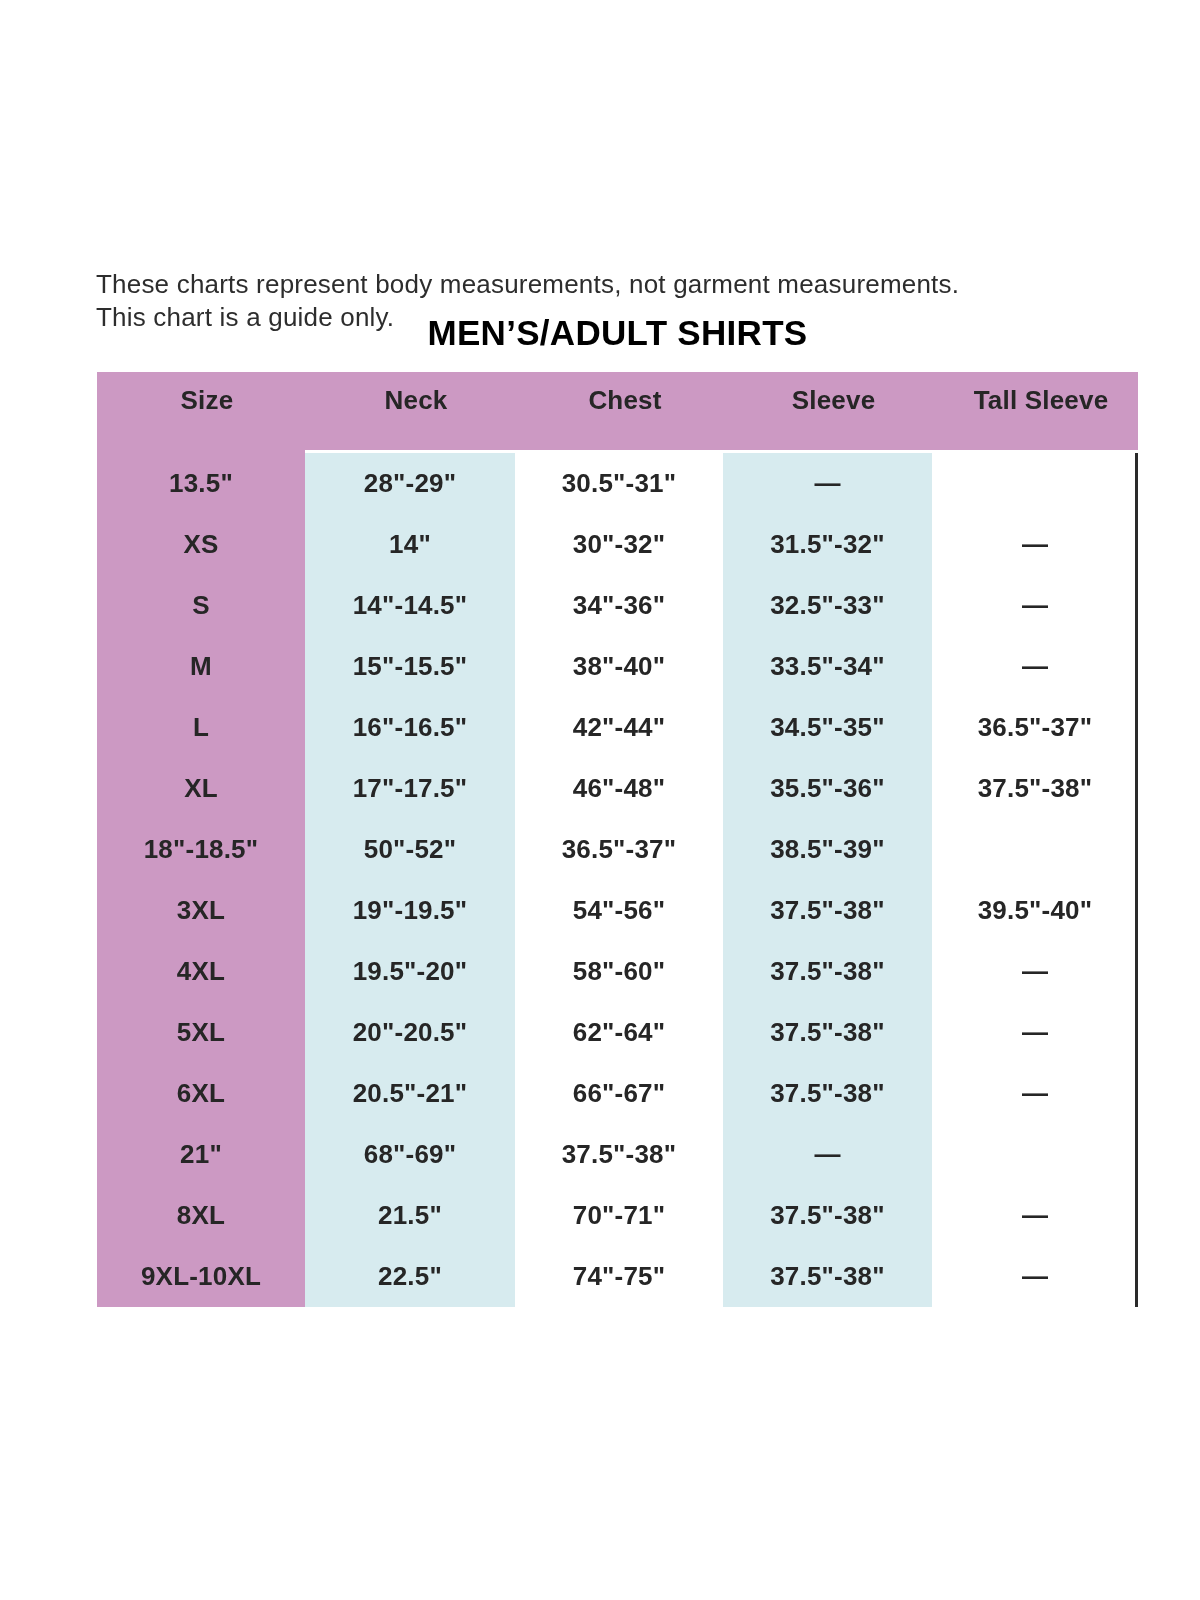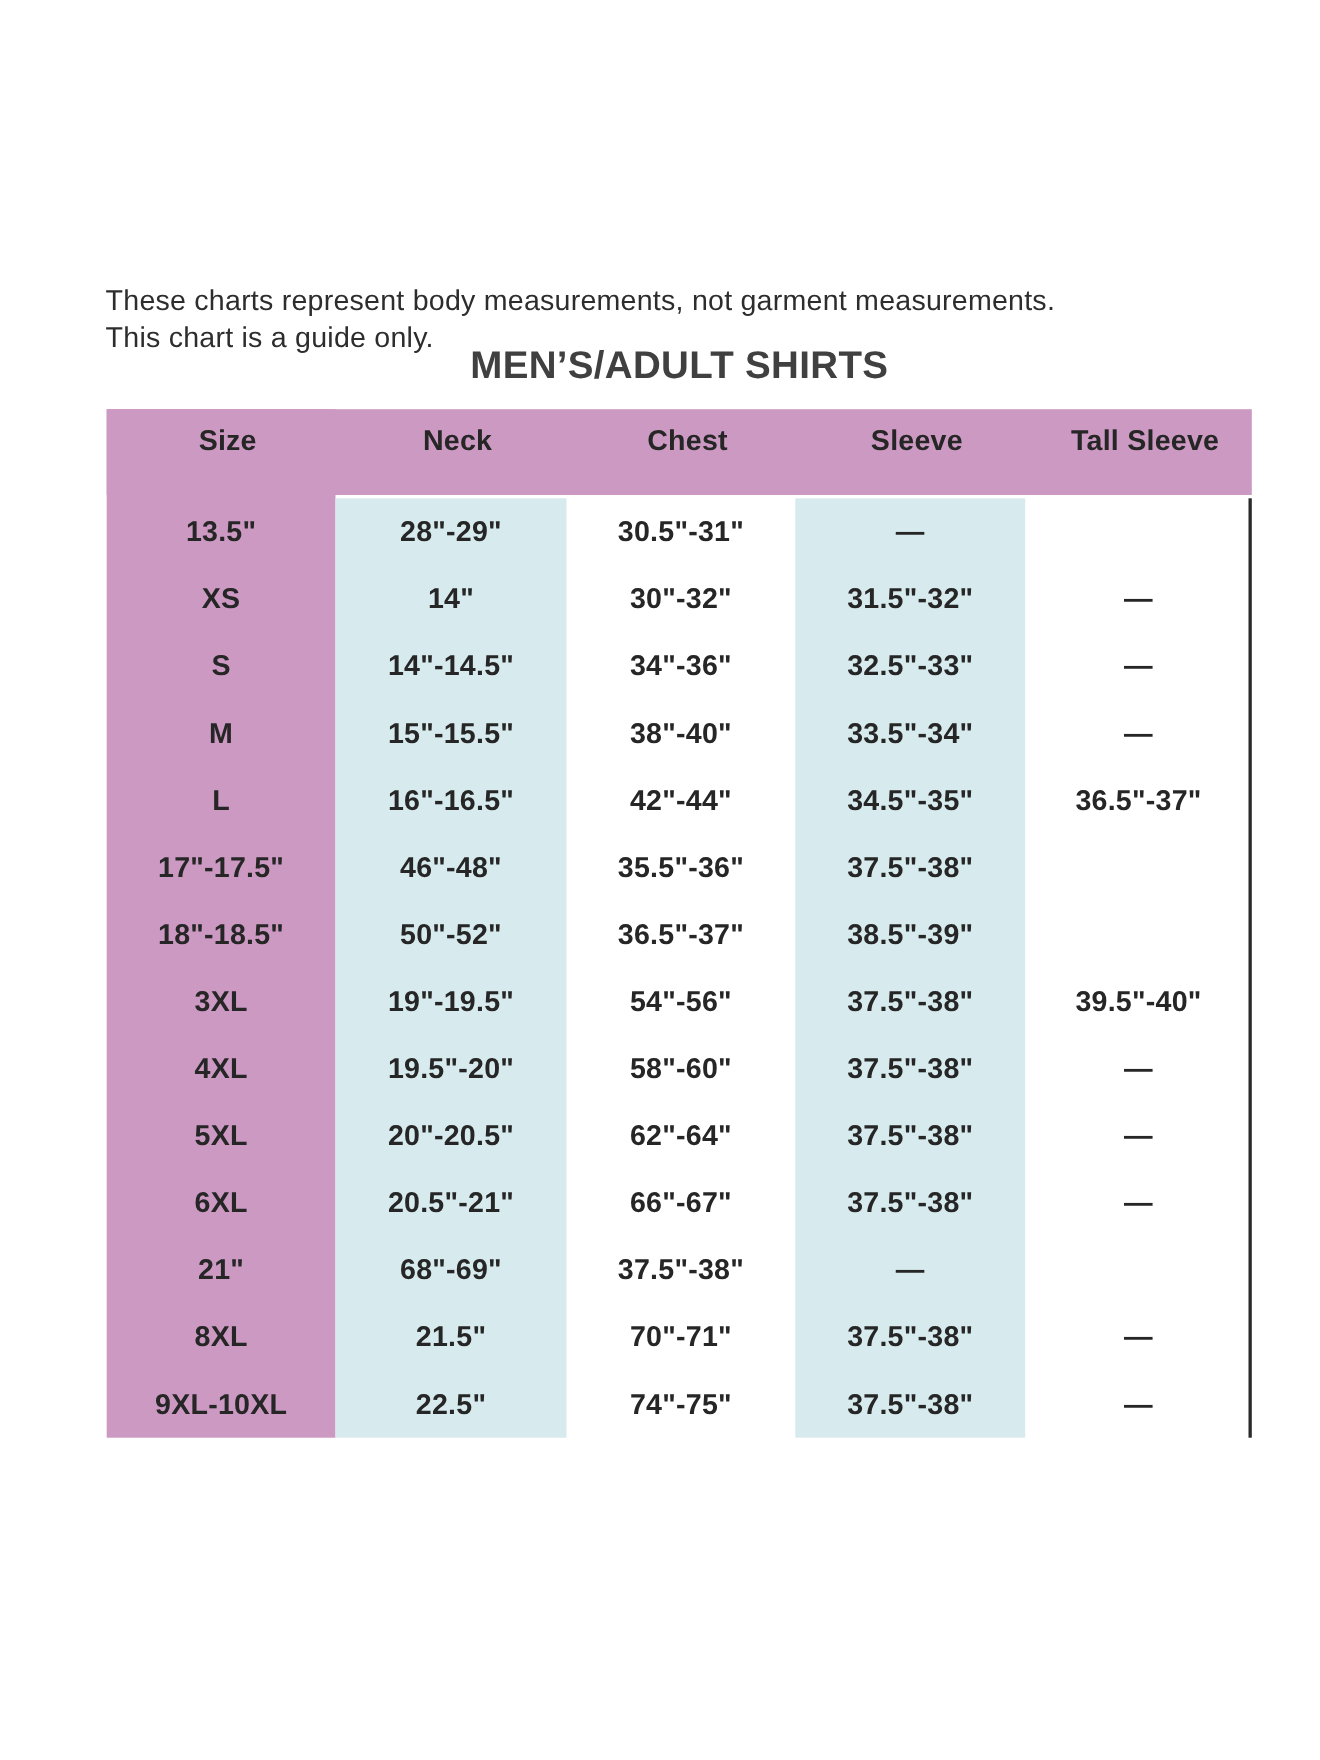--- a/index.html
+++ b/index.html
@@ -13,37 +13,37 @@
   }
   .page {
     position: absolute;
     left: 0; top: 0;
     width: 1200px; height: 1600px;
     background: #ffffff;
   }
   .disclaimer {
     position: absolute;
     left: 96px;
-    top: 257px;
+    top: 268px;
     font-size: 26px;
     line-height: 33px;
     color: #2d2d2d;
     letter-spacing: 0.2px;
     white-space: nowrap;
   }
   .title {
     position: absolute;
     left: 97px;
     top: 313px;
     width: 1041px;
     text-align: center;
     font-size: 35px;
     line-height: 40px;
     font-weight: 800;
-    color: #404040;
+    color: #000000;
     letter-spacing: 0.3px;
   }
   .size-chart {
     position: absolute;
     left: 97px;
     top: 372px;
     width: 1041px;
     height: 935px;
   }
   .layer { position: absolute; z-index: 0; }
@@ -161,20 +161,21 @@
           <div class="cell">—</div>
         </div>
         <div class="row">
           <div class="cell">L</div>
           <div class="cell">16"-16.5"</div>
           <div class="cell">42"-44"</div>
           <div class="cell">34.5"-35"</div>
           <div class="cell">36.5"-37"</div>
         </div>
         <div class="row">
+          <div class="cell">XL</div>
           <div class="cell">17"-17.5"</div>
           <div class="cell">46"-48"</div>
           <div class="cell">35.5"-36"</div>
           <div class="cell">37.5"-38"</div>
         </div>
         <div class="row">
           <div class="cell">18"-18.5"</div>
           <div class="cell">50"-52"</div>
           <div class="cell">36.5"-37"</div>
           <div class="cell">38.5"-39"</div>

